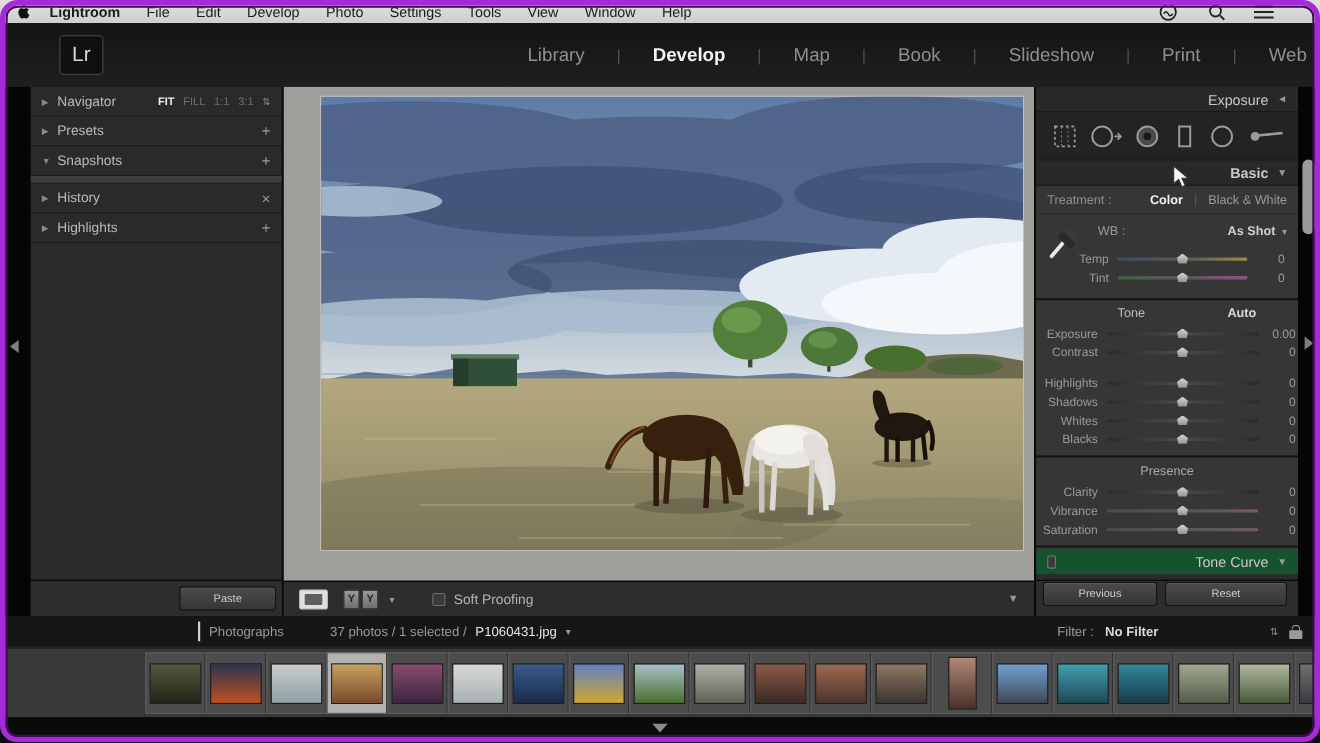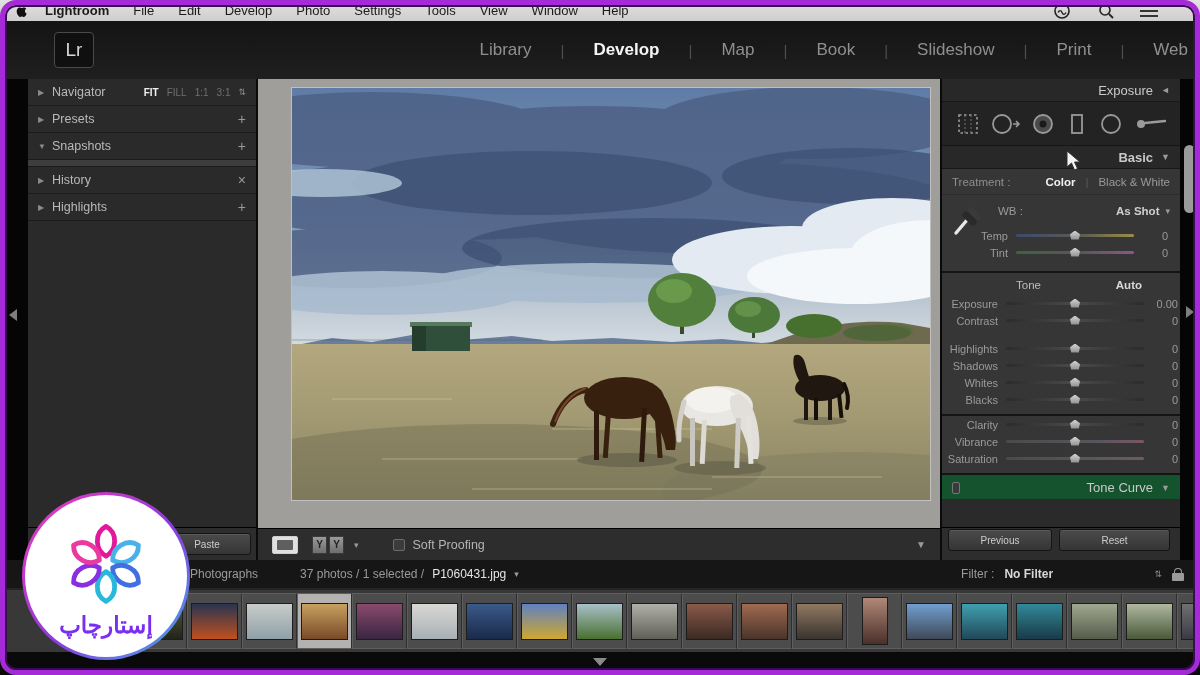--- a/index.html
+++ b/index.html
@@ -504,20 +504,21 @@
           </div>
           <div class="sl-row">
             <span class="sl-label">Blacks</span>
             <span class="sl-track">
               <span class="sl-knob"></span>
             </span>
             <span class="sl-val">0</span>
           </div>
         </div>
       <div class="block-sep"></div>
+      <div class="pres-head">Presence</div>
       <div id="presence-sliders">
           <div class="sl-row">
             <span class="sl-label">Clarity</span>
             <span class="sl-track">
               <span class="sl-knob"></span>
             </span>
             <span class="sl-val">0</span>
           </div>
           <div class="sl-row">
             <span class="sl-label">Vibrance</span>
@@ -633,30 +634,15 @@
       </div>
       <div class="fcell">
         <div class="fthumb" style="background: linear-gradient(rgb(112, 112, 112), rgb(58, 58, 68));"></div>
       </div>
     </div>
 
   <div class="bottom-strip">
     <span class="tri tri-down"></span>
   </div>
 
-  <div class="watermark">
-    <div class="wm-inner">
-      <svg width="96" height="96" viewBox="0 0 100 100">
-        <g transform="translate(50,52)" fill="none" stroke-width="5" stroke-linecap="round" stroke-linejoin="round">
-          <path d="M0,-8 C -11,-14 -13,-32 0,-39 C 13,-32 11,-14 0,-8 Z" stroke="#e0189c"></path>
-          <path d="M0,-8 C -11,-14 -13,-32 0,-39 C 13,-32 11,-14 0,-8 Z" stroke="#48b2e8" transform="rotate(60)"></path>
-          <path d="M0,-8 C -11,-14 -13,-32 0,-39 C 13,-32 11,-14 0,-8 Z" stroke="#3f6fe0" transform="rotate(120)"></path>
-          <path d="M0,-8 C -11,-14 -13,-32 0,-39 C 13,-32 11,-14 0,-8 Z" stroke="#28b8dc" transform="rotate(180)"></path>
-          <path d="M0,-8 C -11,-14 -13,-32 0,-39 C 13,-32 11,-14 0,-8 Z" stroke="#8a2fe0" transform="rotate(240)"></path>
-          <path d="M0,-8 C -11,-14 -13,-32 0,-39 C 13,-32 11,-14 0,-8 Z" stroke="#e83aa0" transform="rotate(300)"></path>
-        </g>
-      </svg>
-      <div class="wm-text">إستارچاپ</div>
-    </div>
-  </div>
 
   <div class="frame-overlay"></div>
 </div>
 
 </body></html>

